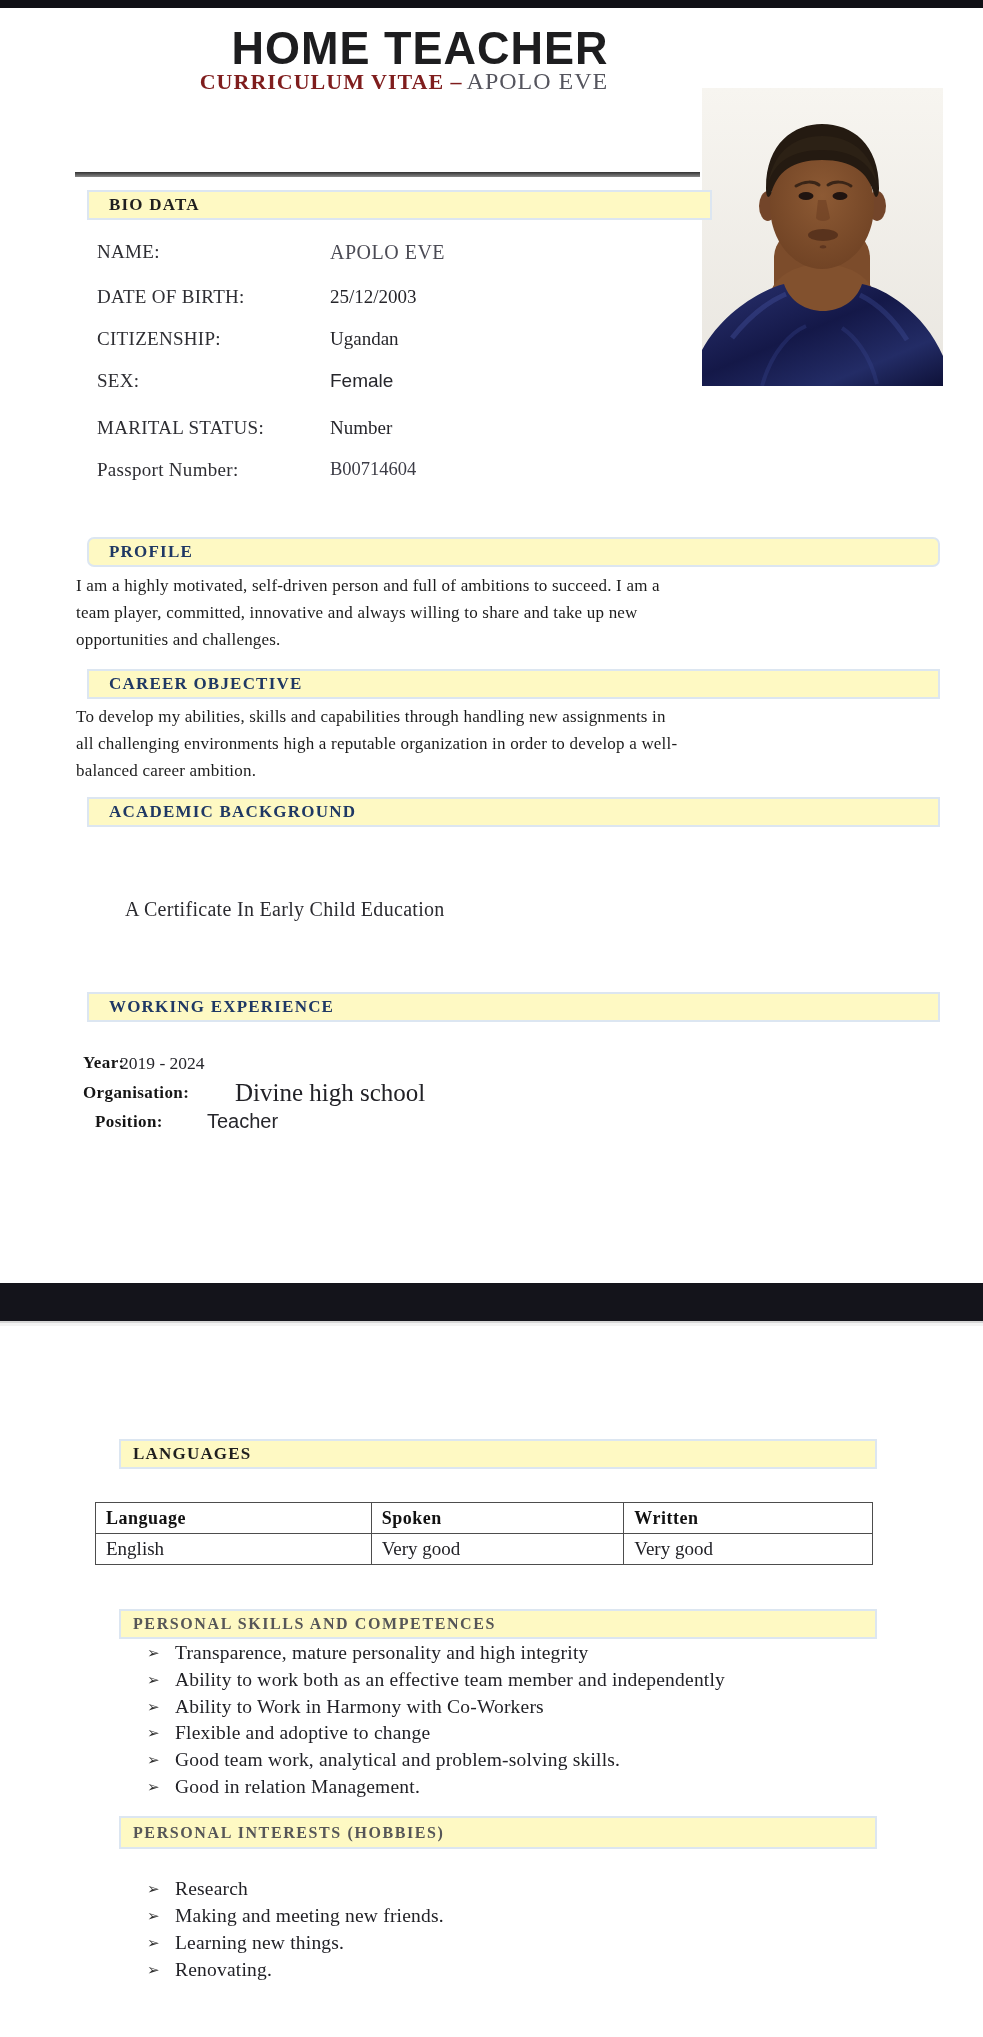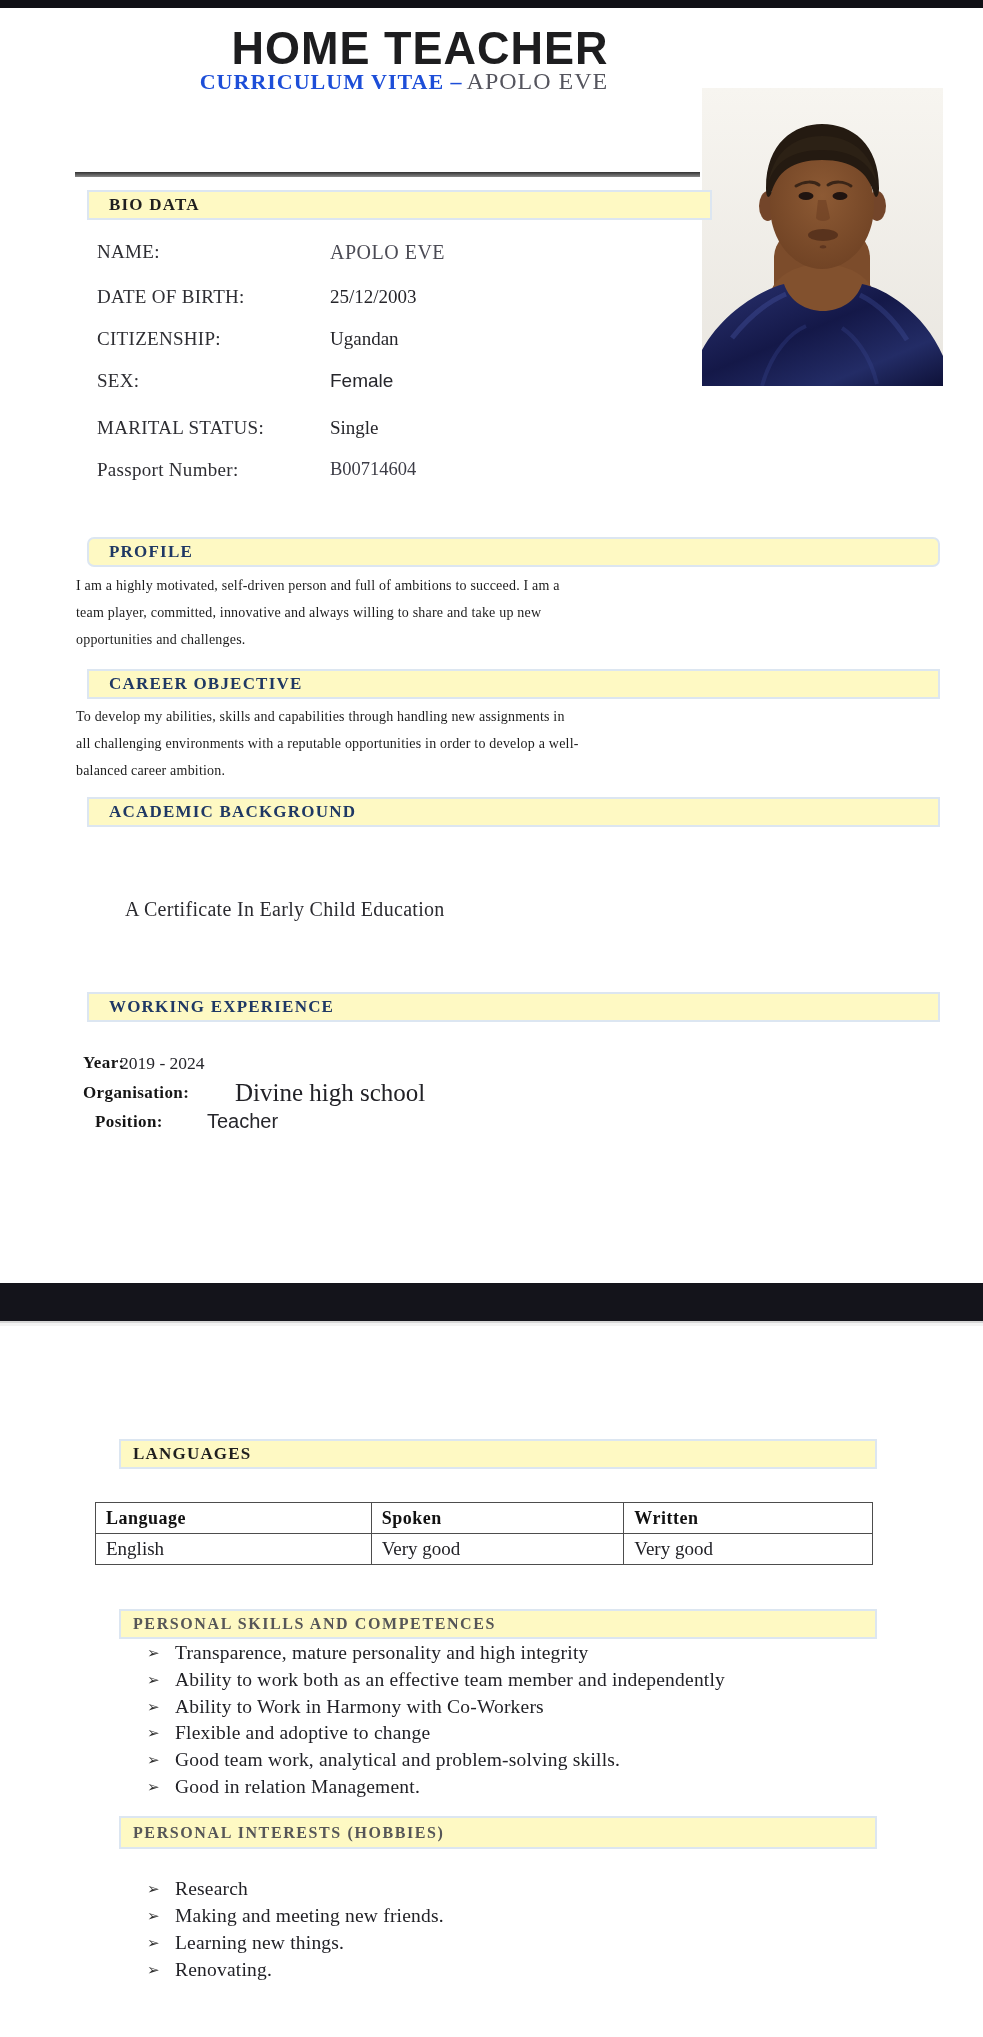--- a/index.html
+++ b/index.html
@@ -10,21 +10,21 @@
   
   .topbar{left:0;top:0;width:983px;height:8px;background:#101016;}
   .pageband{left:0;top:1283px;width:983px;height:38px;background:#14141b;
             border-bottom:2px solid #d6d6d6;box-shadow:0 3px 0 #f3f3f3;}
 
   
   .title{left:120px;top:22px;width:600px;text-align:center;
          font-family:"Liberation Sans", sans-serif;font-weight:bold;
          font-size:45px;letter-spacing:1px;color:#1d1d1f;margin:0;transform:scaleY(1.04);}
   .subtitle{left:104px;top:68px;width:600px;text-align:center;white-space:nowrap;}
-  .sub-bold{font-weight:bold;font-size:22px;letter-spacing:1px;color:#1d4ed8;}
+  .sub-bold{font-weight:bold;font-size:22px;letter-spacing:1px;color:#7f1d1d;}
   .sub-name{font-size:24px;color:#55555e;letter-spacing:1px;}
 
   
   .photo{left:702px;top:88px;width:241px;height:298px;}
 
   
   .rule{left:75px;top:172px;width:625px;height:5px;
         background:linear-gradient(#323232,#888888);}
 
   
@@ -46,21 +46,21 @@
 
   
   .bio-row{left:97px;width:560px;height:22px;}
   .bio-label{font-size:19px;color:#2e2e33;letter-spacing:0.3px;}
   .bio-value{position:absolute;left:233px;top:0;font-size:19px;color:#26262b;}
   .v-caps{color:#4b4b55;font-size:20px;letter-spacing:0.5px;}
   .v-sans{font-family:"Liberation Sans", sans-serif;}
   .v-pass{color:#3c3c46;font-size:18.5px;}
 
   
-  .para{left:76px;width:860px;font-size:14px;line-height:27px;color:#1c1c1c;letter-spacing:0.2px;}
+  .para{left:76px;width:860px;font-size:17px;line-height:27px;color:#1c1c1c;letter-spacing:0.2px;}
   .para-profile{top:572px;}
   .para-career{top:703px;}
 
   .academic-item{left:125px;top:858px;font-size:20px;color:#2b2b30;letter-spacing:0.3px;margin-top:40px;}
 
   
   .exp-row{left:83px;width:600px;}
   .exp-label{font-weight:bold;font-size:17px;color:#151515;letter-spacing:0.4px;}
   .exp-val{position:absolute;top:0;}
   .r-year{top:1052px;height:22px;line-height:22px;}
@@ -158,42 +158,42 @@
   <div class="abs bio-row" style="top:328px">
     <span class="bio-label">CITIZENSHIP:</span>
     <span class="bio-value">Ugandan</span>
   </div>
   <div class="abs bio-row" style="top:370px">
     <span class="bio-label">SEX:</span>
     <span class="bio-value v-sans">Female</span>
   </div>
   <div class="abs bio-row" style="top:417px">
     <span class="bio-label">MARITAL STATUS:</span>
-    <span class="bio-value">Single</span>
+    <span class="bio-value">Number</span>
   </div>
   <div class="abs bio-row" style="top:459px">
     <span class="bio-label">Passport Number:</span>
     <span class="bio-value v-pass">B00714604</span>
   </div>
 
   <div class="abs bar bar-navy bar-profile">
     <span>PROFILE</span>
   </div>
   <div class="abs para para-profile">
     <div>I am a highly motivated, self-driven person and full of ambitions to succeed.  I am a</div>
     <div>team player, committed, innovative and always willing to share and take up new</div>
     <div>opportunities and challenges.</div>
   </div>
 
   <div class="abs bar bar-navy bar-career">
     <span>CAREER OBJECTIVE</span>
   </div>
   <div class="abs para para-career">
     <div>To develop my abilities, skills and capabilities through handling new assignments in</div>
-    <div>all challenging environments with a reputable opportunities in order to develop a well-</div>
+    <div>all challenging environments high a reputable organization in order to develop a well-</div>
     <div>balanced career ambition.</div>
   </div>
 
   <div class="abs bar bar-navy bar-academic">
     <span>ACADEMIC BACKGROUND</span>
   </div>
   <div class="abs academic-item">A Certificate In Early Child Education</div>
 
   <div class="abs bar bar-navy bar-work">
     <span>WORKING EXPERIENCE</span>

